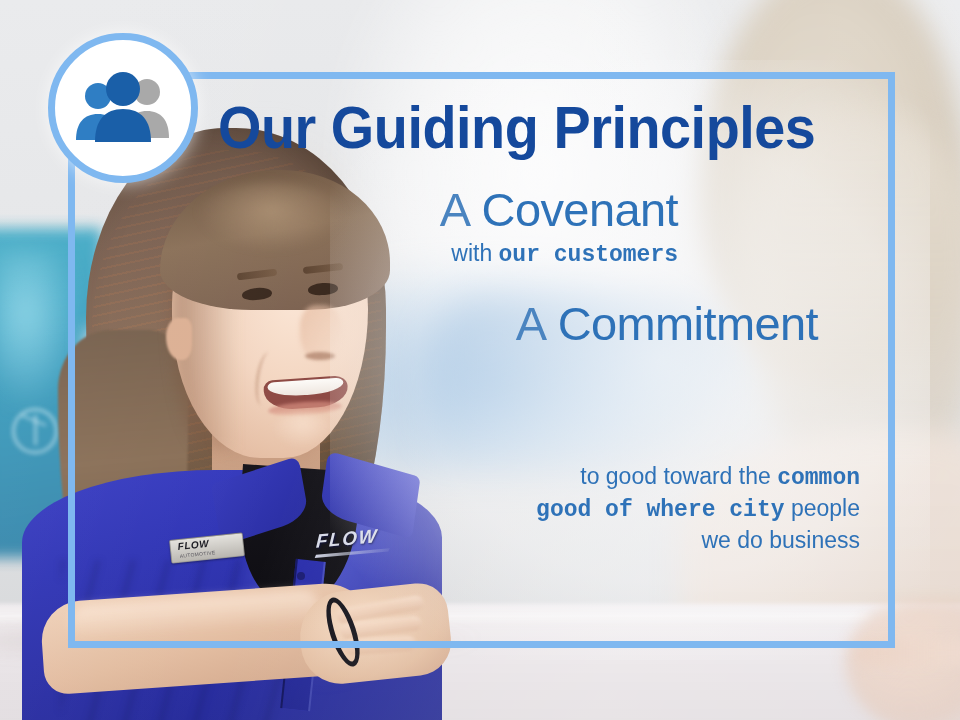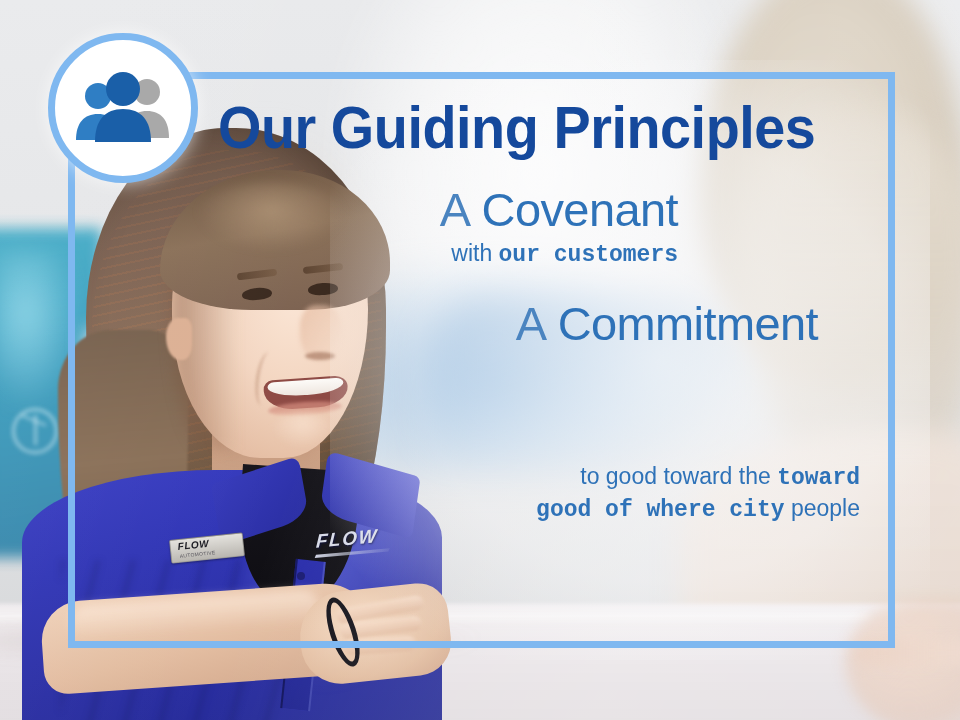--- a/index.html
+++ b/index.html
@@ -627,16 +627,16 @@
   </div>
 
   <div class="block" id="b2">
     <div class="big">
       <span class="art">A</span>
       <span class="word">Commitment</span>
     </div>
   </div>
 
   <div class="block" id="b3">
-    <div class="sub"><span>to good toward the </span><b>toward</b><br><b>good of where city</b><span> people</span><br></div>
+    <div class="sub"><span>to good toward the </span><b>common</b><br><b>good of where city</b><span> people</span><br><span>we do business</span></div>
   </div>
 
 </div>
 
 </body></html>

